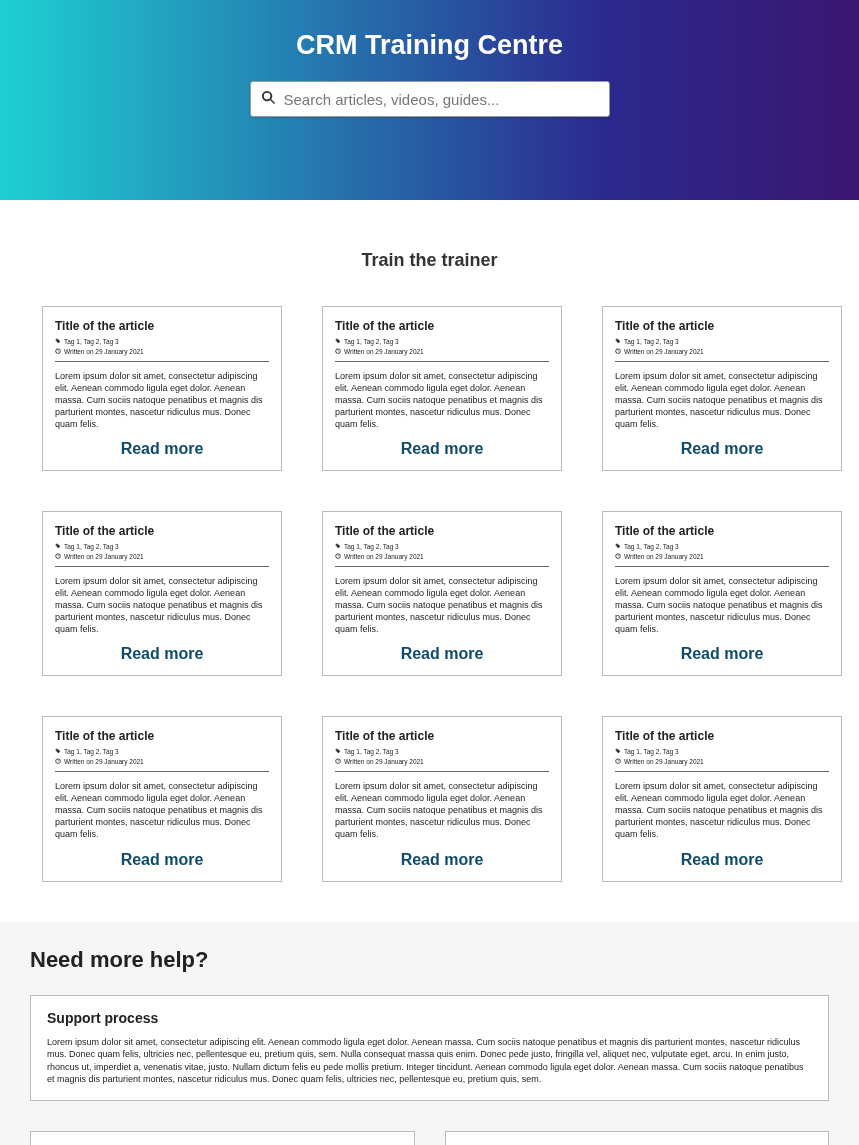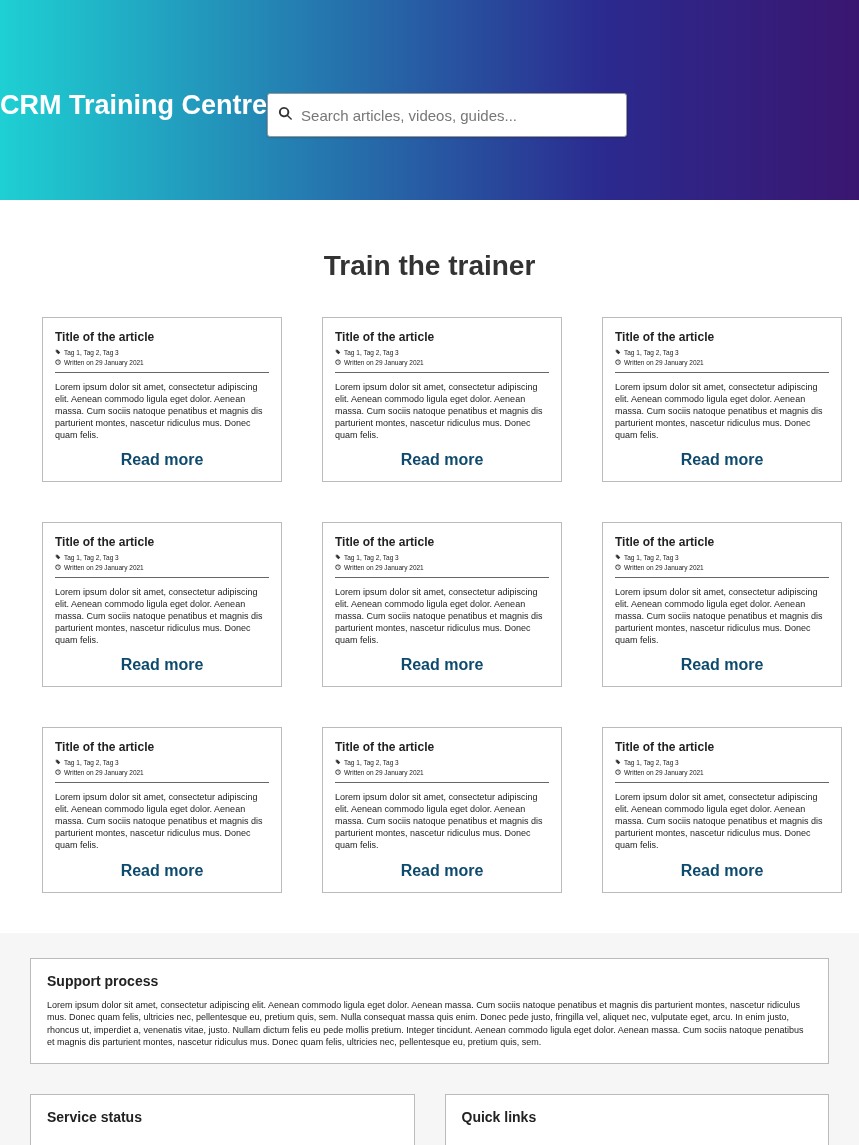--- a/index.html
+++ b/index.html
@@ -1,23 +1,23 @@
 <!DOCTYPE html>
 <html><head>
 <meta charset="utf-8">
 <style>
 *{box-sizing:border-box;margin:0;padding:0}
 body{font-family:'Segoe UI',-apple-system,Helvetica,Arial,sans-serif;color:#222;background:#fff}
-.hero{background:linear-gradient(90deg,#1ed0d3 0%,#2b2a8f 70%,#3a1670 100%);height:200px;display:flex;align-items:center;padding-top:30px}
+.hero{background:linear-gradient(90deg,#1ed0d3 0%,#2b2a8f 70%,#3a1670 100%);height:200px;display:flex;flex-direction:column;align-items:center;padding-top:30px}
 .hero-title{color:#fff;font-size:27px;font-weight:700;margin-bottom:20px}
-.search-wrap{background:#fff;border:1px solid #999;border-radius:3px;width:360px;height:44px;display:flex;align-items:center;padding:0 10px;box-shadow:0 1px 2px rgba(0,0,0,.15)}
+.search-wrap{background:#fff;border:1px solid #999;border-radius:3px;width:360px;height:36px;display:flex;align-items:center;padding:0 10px;box-shadow:0 1px 2px rgba(0,0,0,.15)}
 .search-wrap svg{width:15px;height:15px;fill:#333}
 .search-wrap input{border:none;outline:none;flex:1;margin-left:8px;font-size:15px;color:#555}
 .search-wrap input::placeholder{color:#777}
-.section-title{text-align:center;font-size:28px;font-weight:700;color:#333;margin-top:50px;margin-bottom:35px}
+.section-title{text-align:center;font-size:18px;font-weight:700;color:#333;margin-top:50px;margin-bottom:35px}
 .card-grid{display:grid;grid-template-columns:repeat(3,240px);justify-content:space-between;column-gap:40px;row-gap:40px;padding:0 30px;margin:0 auto;max-width:835px}
 .card{border:1px solid #bbb;padding:12px}
 .card-title{font-size:12px;font-weight:700;margin-bottom:4px}
 .meta{font-size:6.5px;color:#222;line-height:1.5}
 .meta-row{display:flex;align-items:center;gap:3px}
 .meta-row svg{width:6px;height:6px;fill:#333}
 .divider{height:1px;background:#666;margin:4px 0 8px 0}
 .excerpt{font-size:9px;line-height:1.35;color:#222;margin-bottom:10px}
 .readmore{text-align:center;font-size:16px;font-weight:700;color:#0e4a6e;cursor:pointer}
 .help-section{background:#f6f6f6;margin-top:40px;padding:25px 30px 40px 30px}
@@ -221,20 +221,21 @@
           <span>Written on 29 January 2021</span>
         </div>
       </div>
       <div class="divider"></div>
       <div class="excerpt">Lorem ipsum dolor sit amet, consectetur adipiscing elit. Aenean commodo ligula eget dolor. Aenean massa. Cum sociis natoque penatibus et magnis dis parturient montes, nascetur ridiculus mus. Donec quam felis.</div>
       <div class="readmore">Read more</div>
     </div>
   </div>
 
 <div class="help-section">
+  <div class="help-title">Need more help?</div>
 
   <div class="support-box">
     <h3>Support process</h3>
     <p>Lorem ipsum dolor sit amet, consectetur adipiscing elit. Aenean commodo ligula eget dolor. Aenean massa. Cum sociis natoque penatibus et magnis dis parturient montes, nascetur ridiculus mus. Donec quam felis, ultricies nec, pellentesque eu, pretium quis, sem. Nulla consequat massa quis enim. Donec pede justo, fringilla vel, aliquet nec, vulputate eget, arcu. In enim justo, rhoncus ut, imperdiet a, venenatis vitae, justo. Nullam dictum felis eu pede mollis pretium. Integer tincidunt. Aenean commodo ligula eget dolor. Aenean massa. Cum sociis natoque penatibus et magnis dis parturient montes, nascetur ridiculus mus. Donec quam felis, ultricies nec, pellentesque eu, pretium quis, sem.</p>
   </div>
 
   <div class="info-row">
     <div class="info-box">
       <h3>Service status</h3>
 

